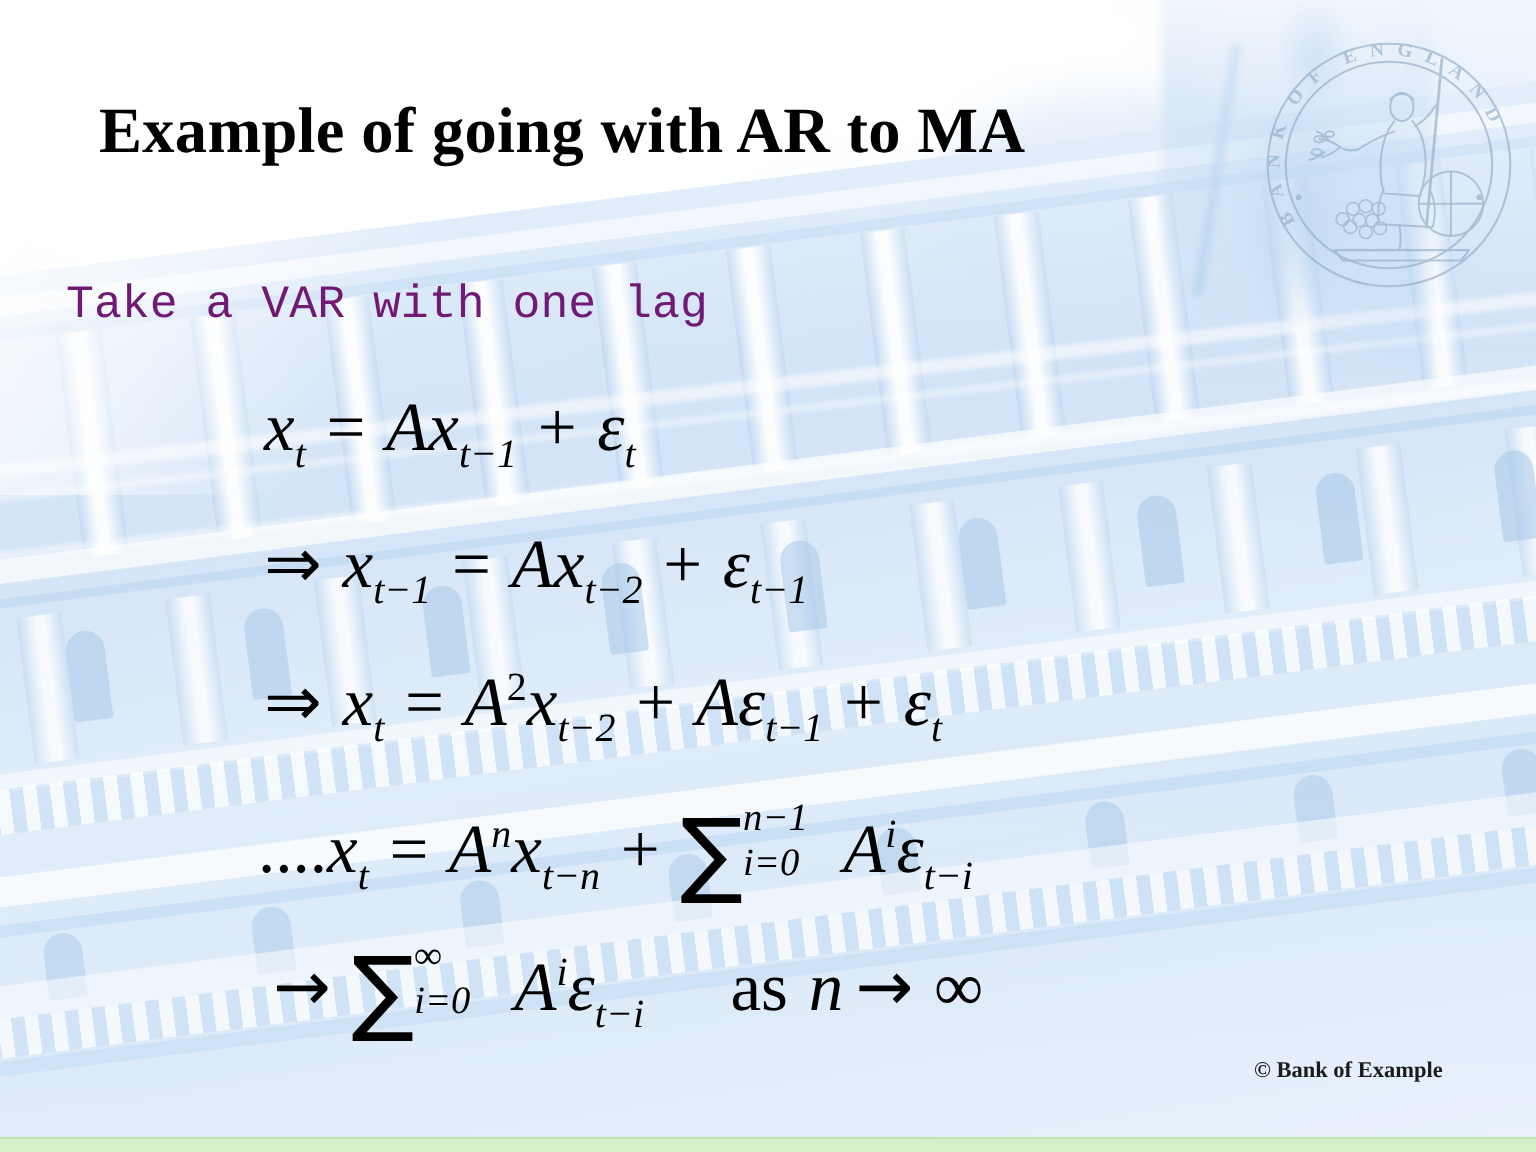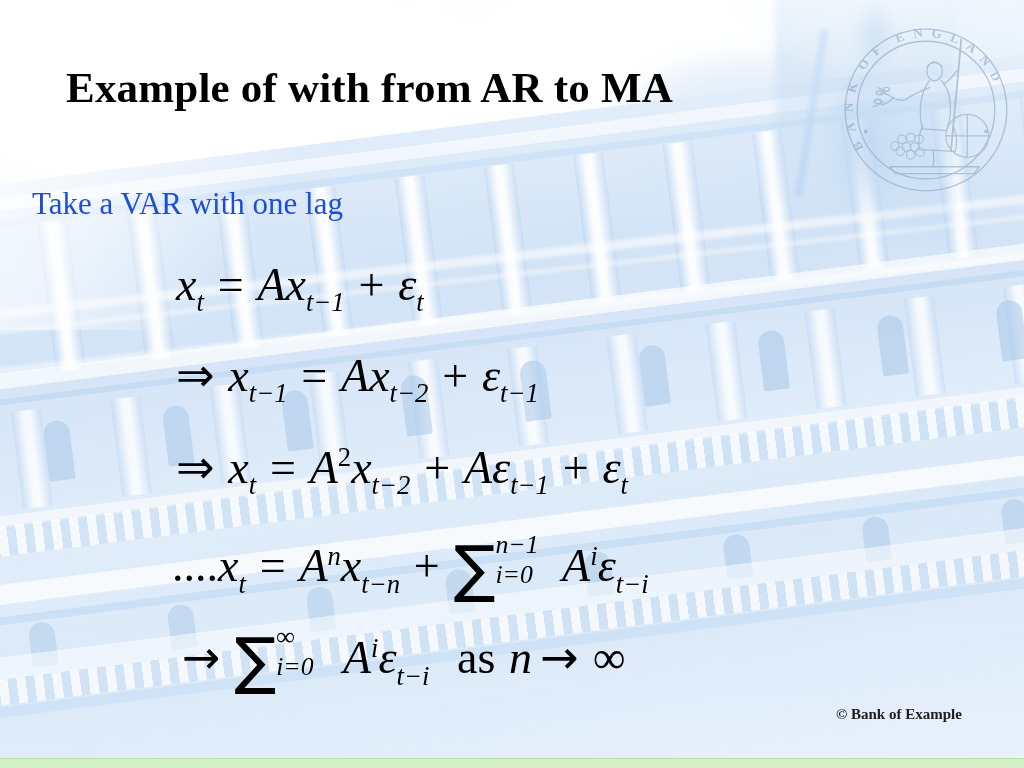--- a/index.html
+++ b/index.html
@@ -156,24 +156,25 @@
     font-size: 43px;
     font-weight: bold;
     color: #000000;
     letter-spacing: 0.2px;
     line-height: 1.1;
     white-space: nowrap;
   }
 
   .subtitle {
     position: absolute;
-    left: 32px; top: 186px;
+    left: 44px; top: 186px;
     font-size: 31px;
-    color: #1d4ed8;
+    color: #701a75;
     line-height: 1.15;
+    font-family: Liberation Mono, monospace;
   }
 
   .eq-list {
     position: absolute;
     left: 0; top: 248px;
     width: 1024px;
   }
   .eq {
     color: #000000;
     white-space: nowrap;
@@ -181,21 +182,21 @@
   }
   .eq1 { position: absolute; left: 176px; top: 14px;  font-size: 46px; }
   .eq2 { position: absolute; left: 176px; top: 104px; font-size: 46px; }
   .eq3 { position: absolute; left: 176px; top: 196px; font-size: 46px; }
   .eq4 { position: absolute; left: 172px; top: 290px; font-size: 46px; }
   .eq5 { position: absolute; left: 182px; top: 382px; font-size: 46px; }
 
   
   .mi { font-style: italic; }                 
   .mo { font-style: normal; }                 
-  .mr { font-style: normal; }                 
+  .mr { font-style: normal; margin-left: 30px; }                 
   .sub {
     font-style: italic;
     font-size: 0.58em;
     vertical-align: -0.42em;
     letter-spacing: 0;
   }
   .sup {
     font-style: italic;
     font-size: 0.58em;
     vertical-align: 0.62em;
@@ -404,21 +405,21 @@
           <circle cx="64" cy="142" r="5"></circle>
         </g>
 
         <path d="M58 166 l104 0 l-6 8 l-92 0 z" stroke-width="1.6"></path>
       </g>
     </svg>
   </div>
 
   <div class="content">
 
-    <div class="slide-title">Example of with from AR to MA</div>
+    <div class="slide-title">Example of going with AR to MA</div>
 
     <div class="subtitle">Take a VAR with one lag</div>
 
     <div class="eq-list">
 
       <div class="eq eq1">
         <span class="mi">x</span><span class="sub">t</span><span class="sp"></span><span class="mo">=</span><span class="sp"></span><span class="mi">A</span><span class="mi">x</span><span class="sub">t−1</span><span class="sp"></span><span class="mo">+</span><span class="sp"></span><span class="mi">ε</span><span class="sub">t</span>
       </div>
 
       <div class="eq eq2">

